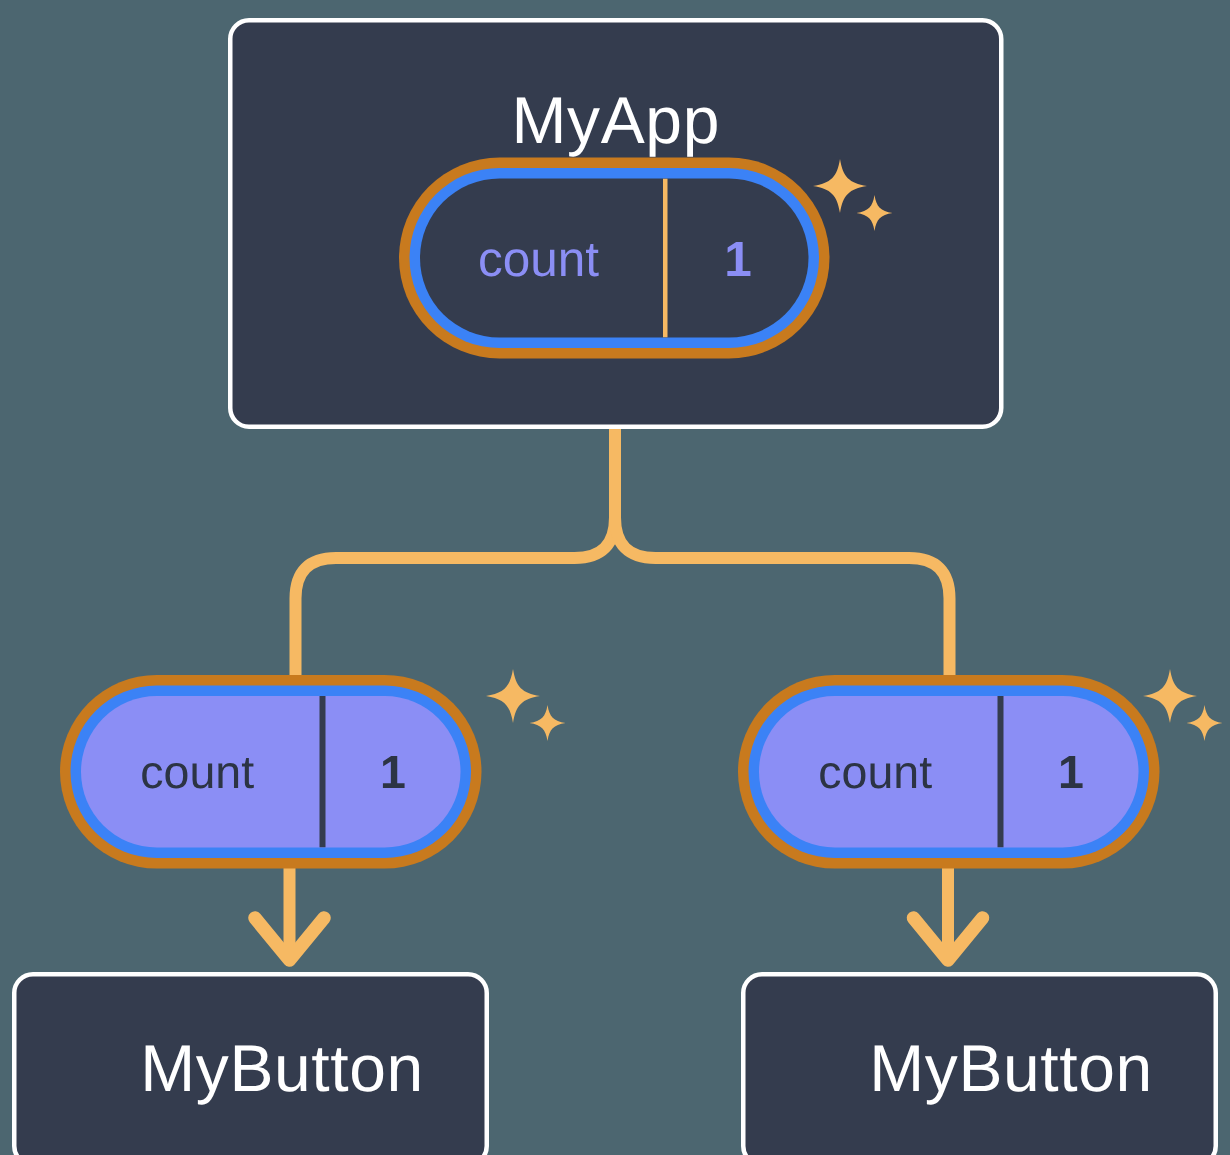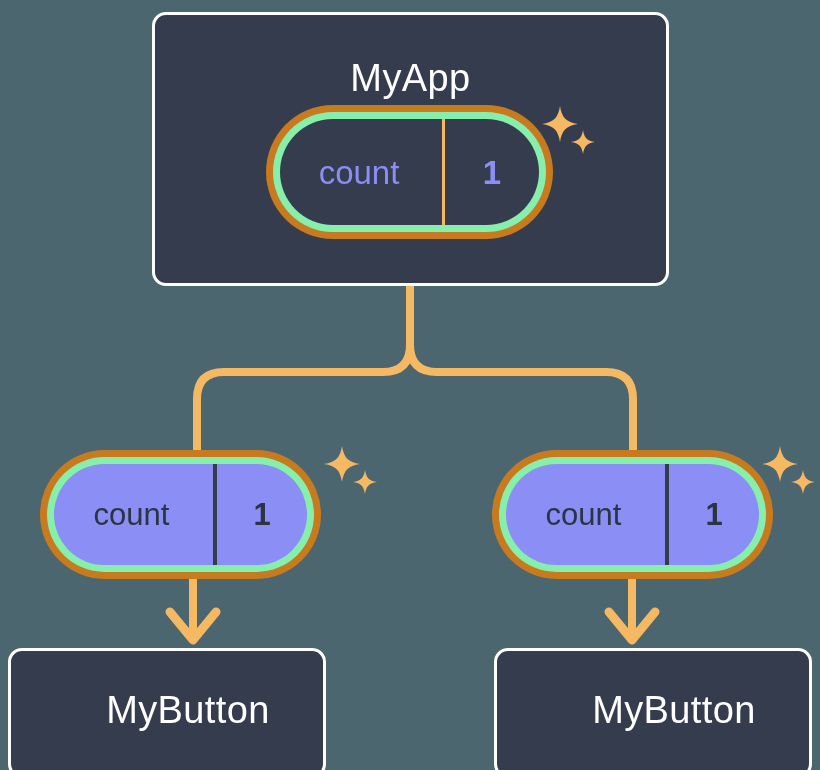--- a/index.html
+++ b/index.html
@@ -32,21 +32,21 @@
   
   .comp-box {
     position: absolute;
     background: #343c4e;
     border: 3px solid #ffffff;
     border-radius: 14px;
     box-sizing: border-box;
   }
   .comp-title {
     color: #ffffff;
-    font-size: 38px;
+    font-size: 44px;
     font-weight: 400;
     letter-spacing: 0.4px;
     text-align: center;
     line-height: 1;
     white-space: nowrap;
   }
 
   #box-myapp {
     left: 152px;
     top: 12px;
@@ -80,21 +80,21 @@
     position: absolute;
     box-sizing: border-box;
     border-radius: 999px;
     background: #c87a1e;              
     padding: 7px;
     display: flex;
   }
   .pill-mid {
     flex: 1;
     border-radius: 999px;
-    background: #86efac;              
+    background: #3b82f6;              
     padding: 7px;
     display: flex;
   }
   .pill-inner {
     flex: 1;
     border-radius: 999px;
     display: flex;
     align-items: stretch;
     overflow: hidden;
   }

